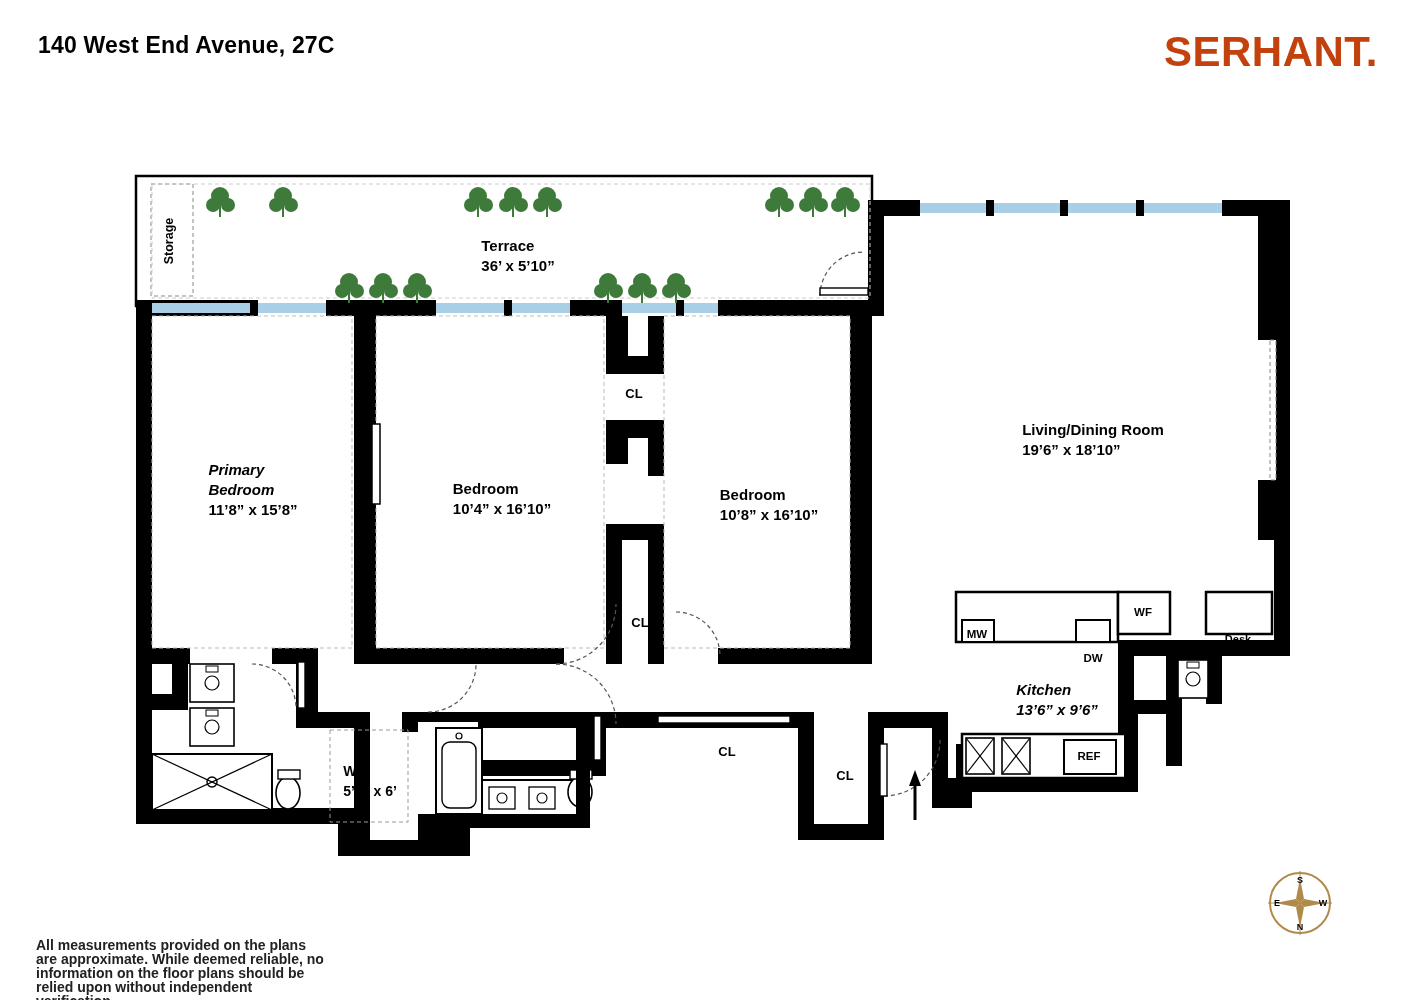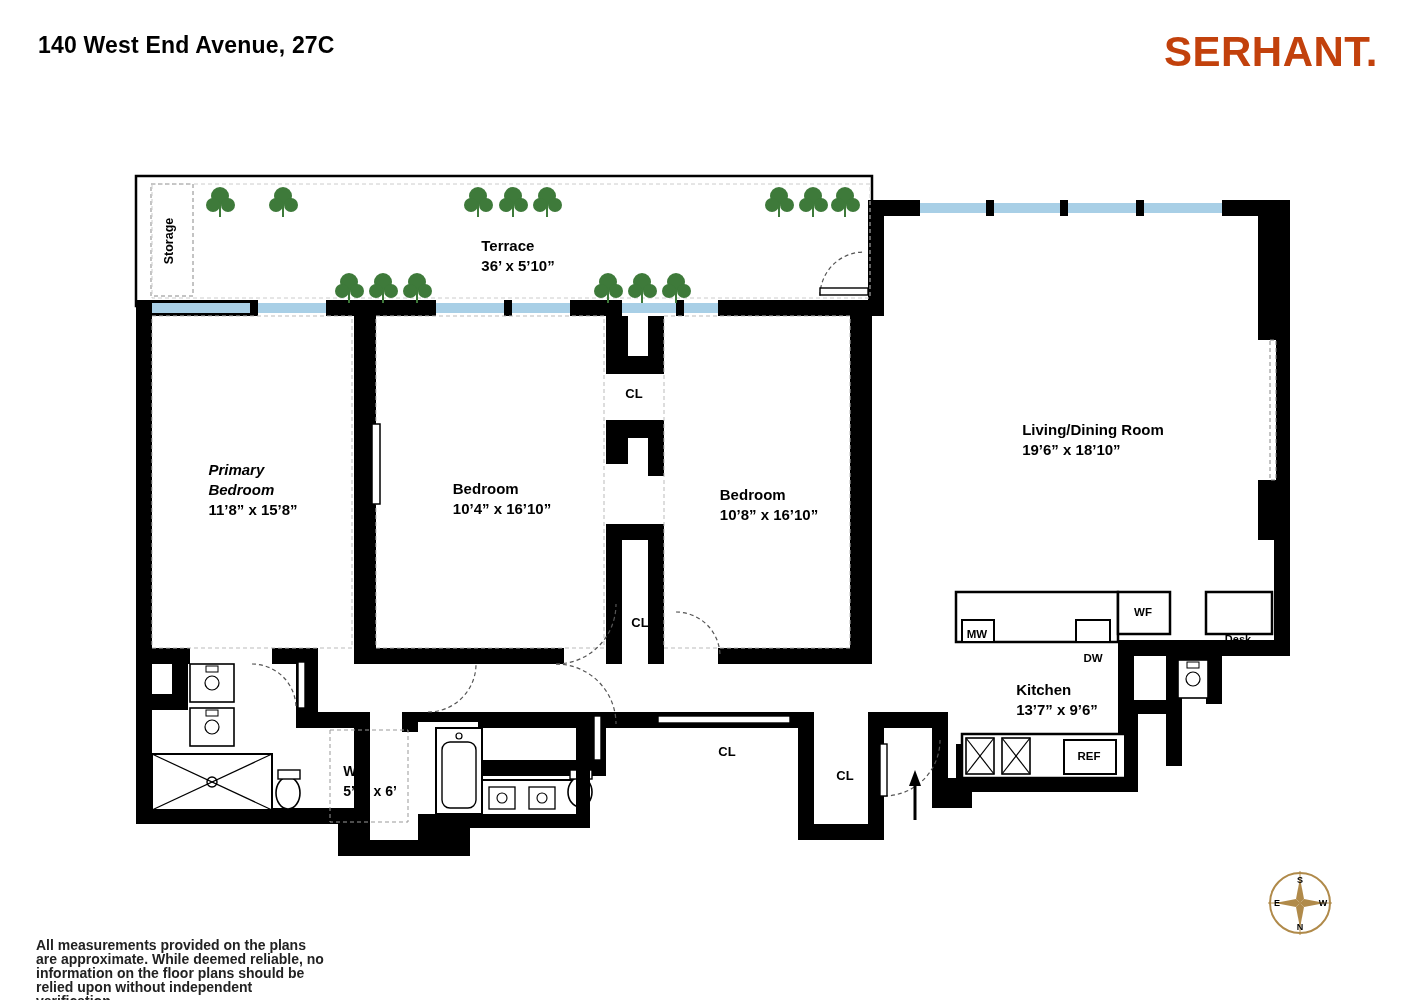--- a/index.html
+++ b/index.html
@@ -345,22 +345,22 @@
 </div>
 <div class="room-label" style="left:502px; top:489px;">
   <span>Bedroom</span><br><span>10’4” x 16’10”</span>
 </div>
 <div class="room-label" style="left:769px; top:495px;">
   <span>Bedroom</span><br><span>10’8” x 16’10”</span>
 </div>
 <div class="room-label" style="left:1093px; top:430px;">
   <span>Living/Dining Room</span><br><span>19’6” x 18’10”</span>
 </div>
-<div class="room-label" style="left:1057px; top:690px;">
-  <span>Kitchen</span><br><span>13’7” x 9’6”</span>
+<div class="room-label" style="left:1057px; top:690px;font-style:italic;">
+  <span>Kitchen</span><br><span>13’6” x 9’6”</span>
 </div>
 <div class="room-label" style="left:370px; top:771px; font-size:14px;">
   <span>WIC</span><br><span>5’8” x 6’</span>
 </div>
 
 <div class="small-label" style="left:634px; top:393px;">CL</div>
 <div class="small-label" style="left:640px; top:622px;">CL</div>
 <div class="small-label" style="left:727px; top:751px;">CL</div>
 <div class="small-label" style="left:845px; top:775px;">CL</div>
 

